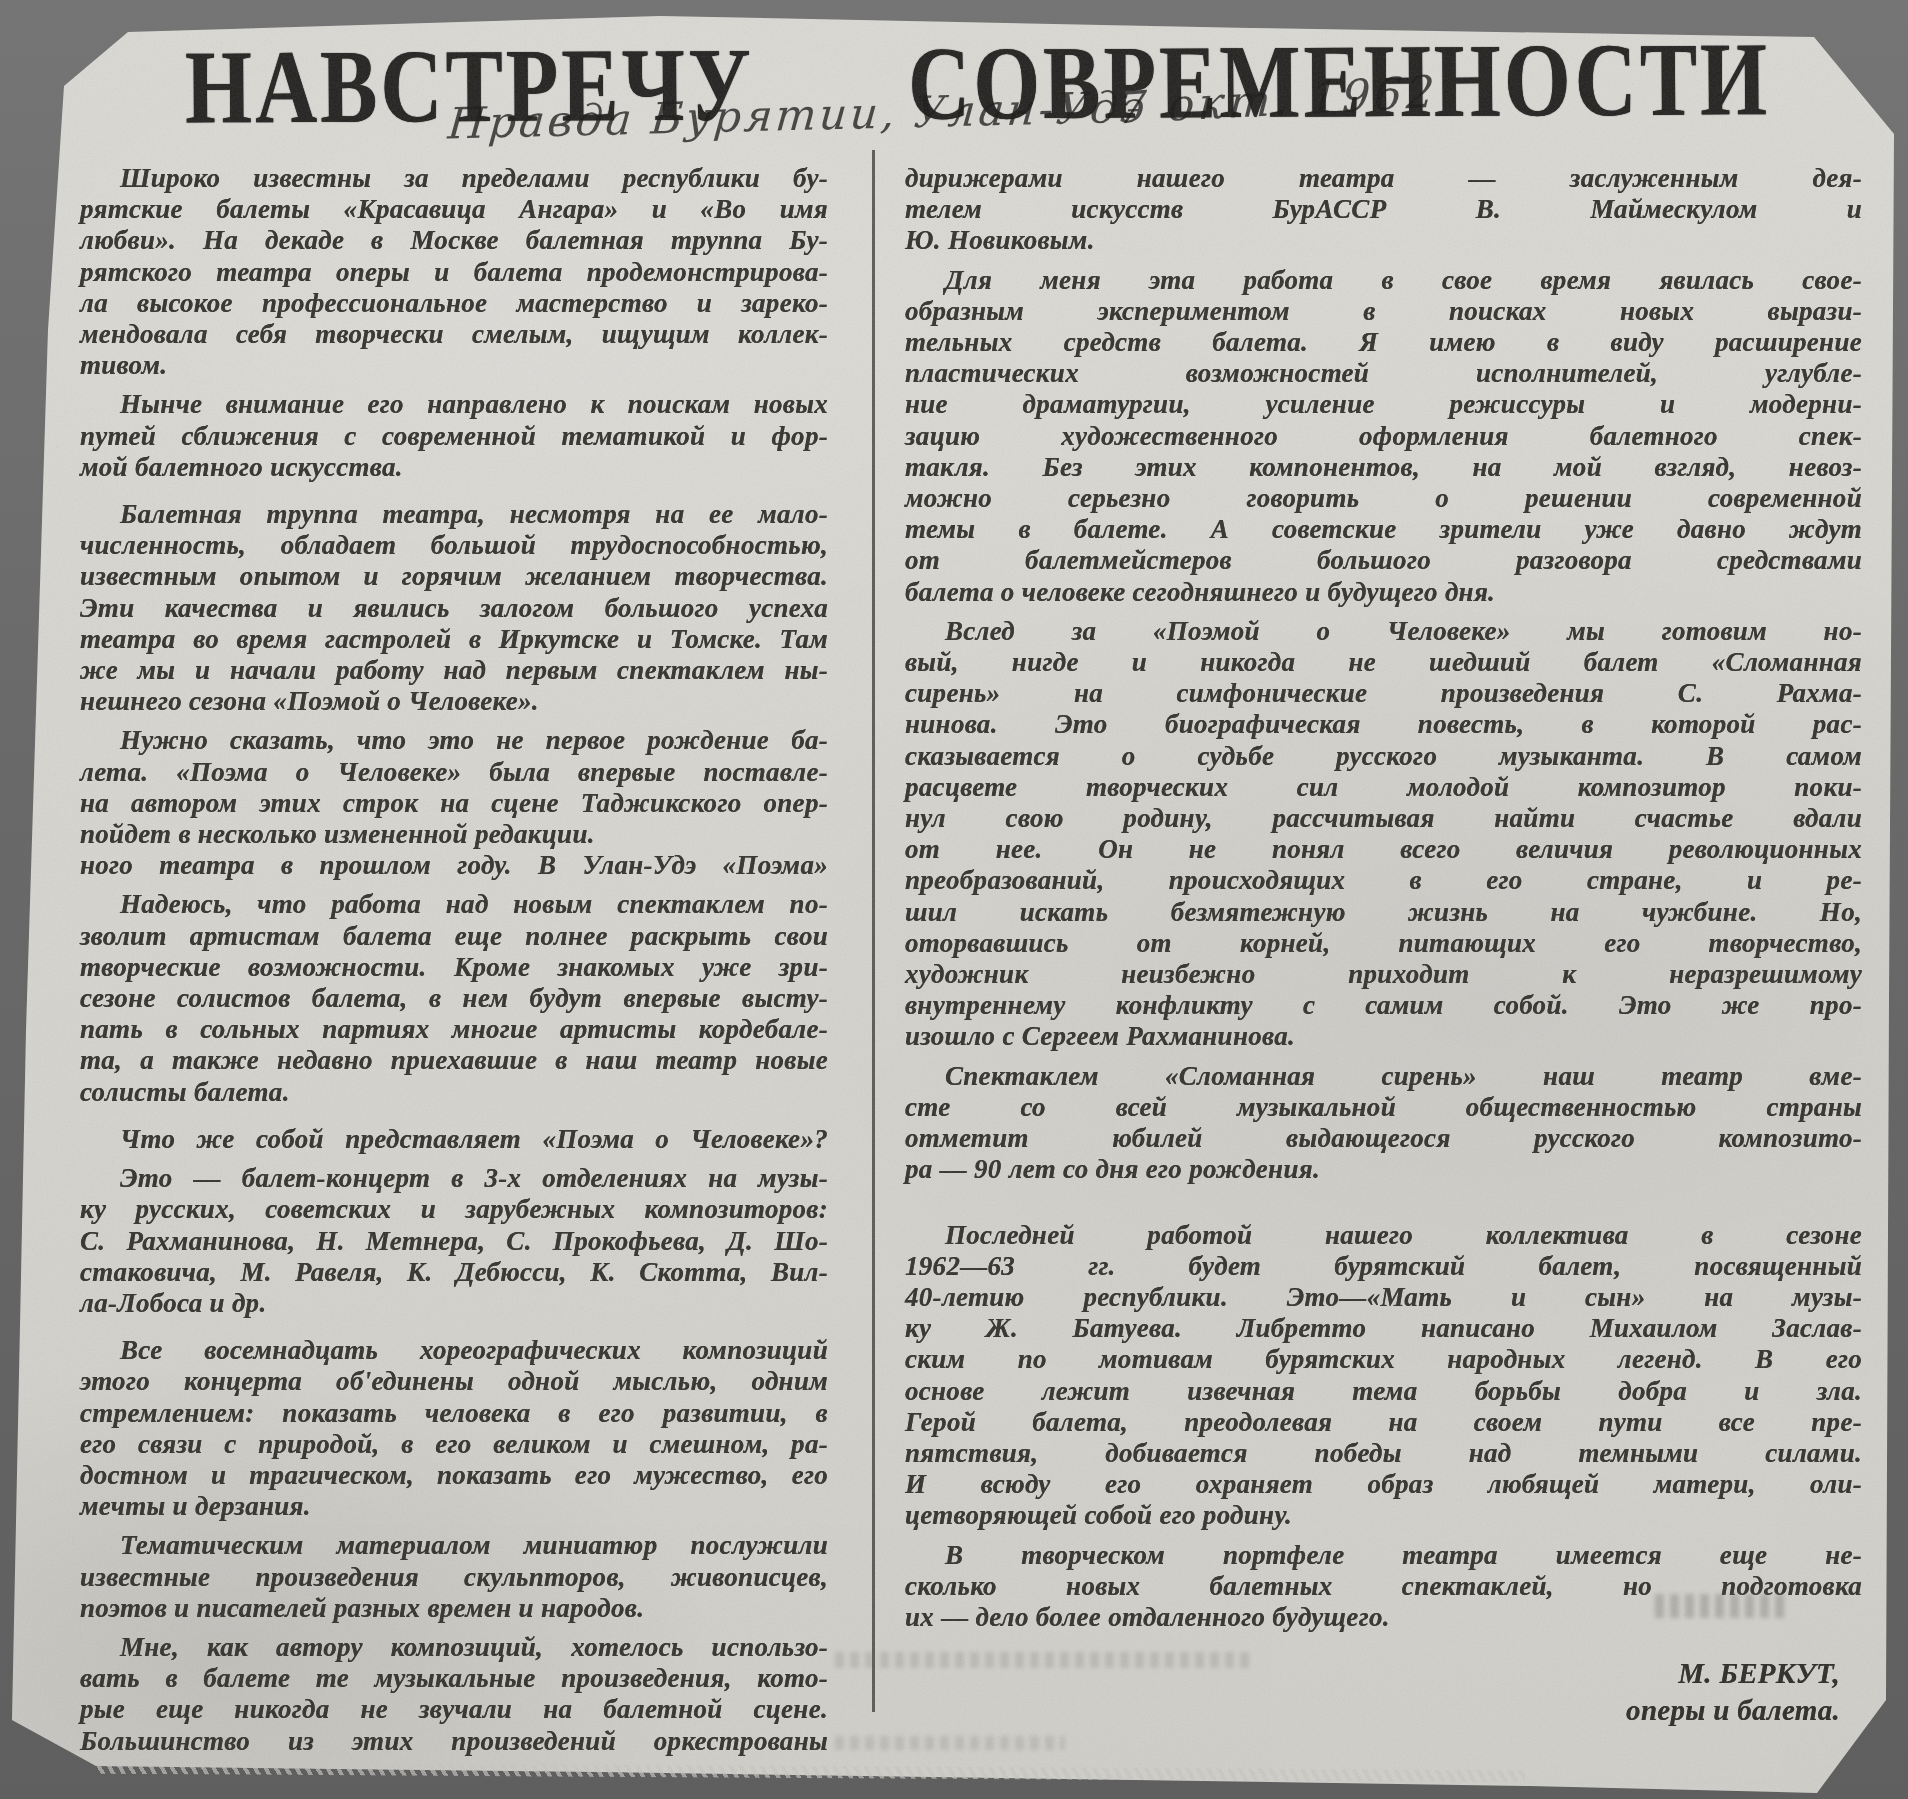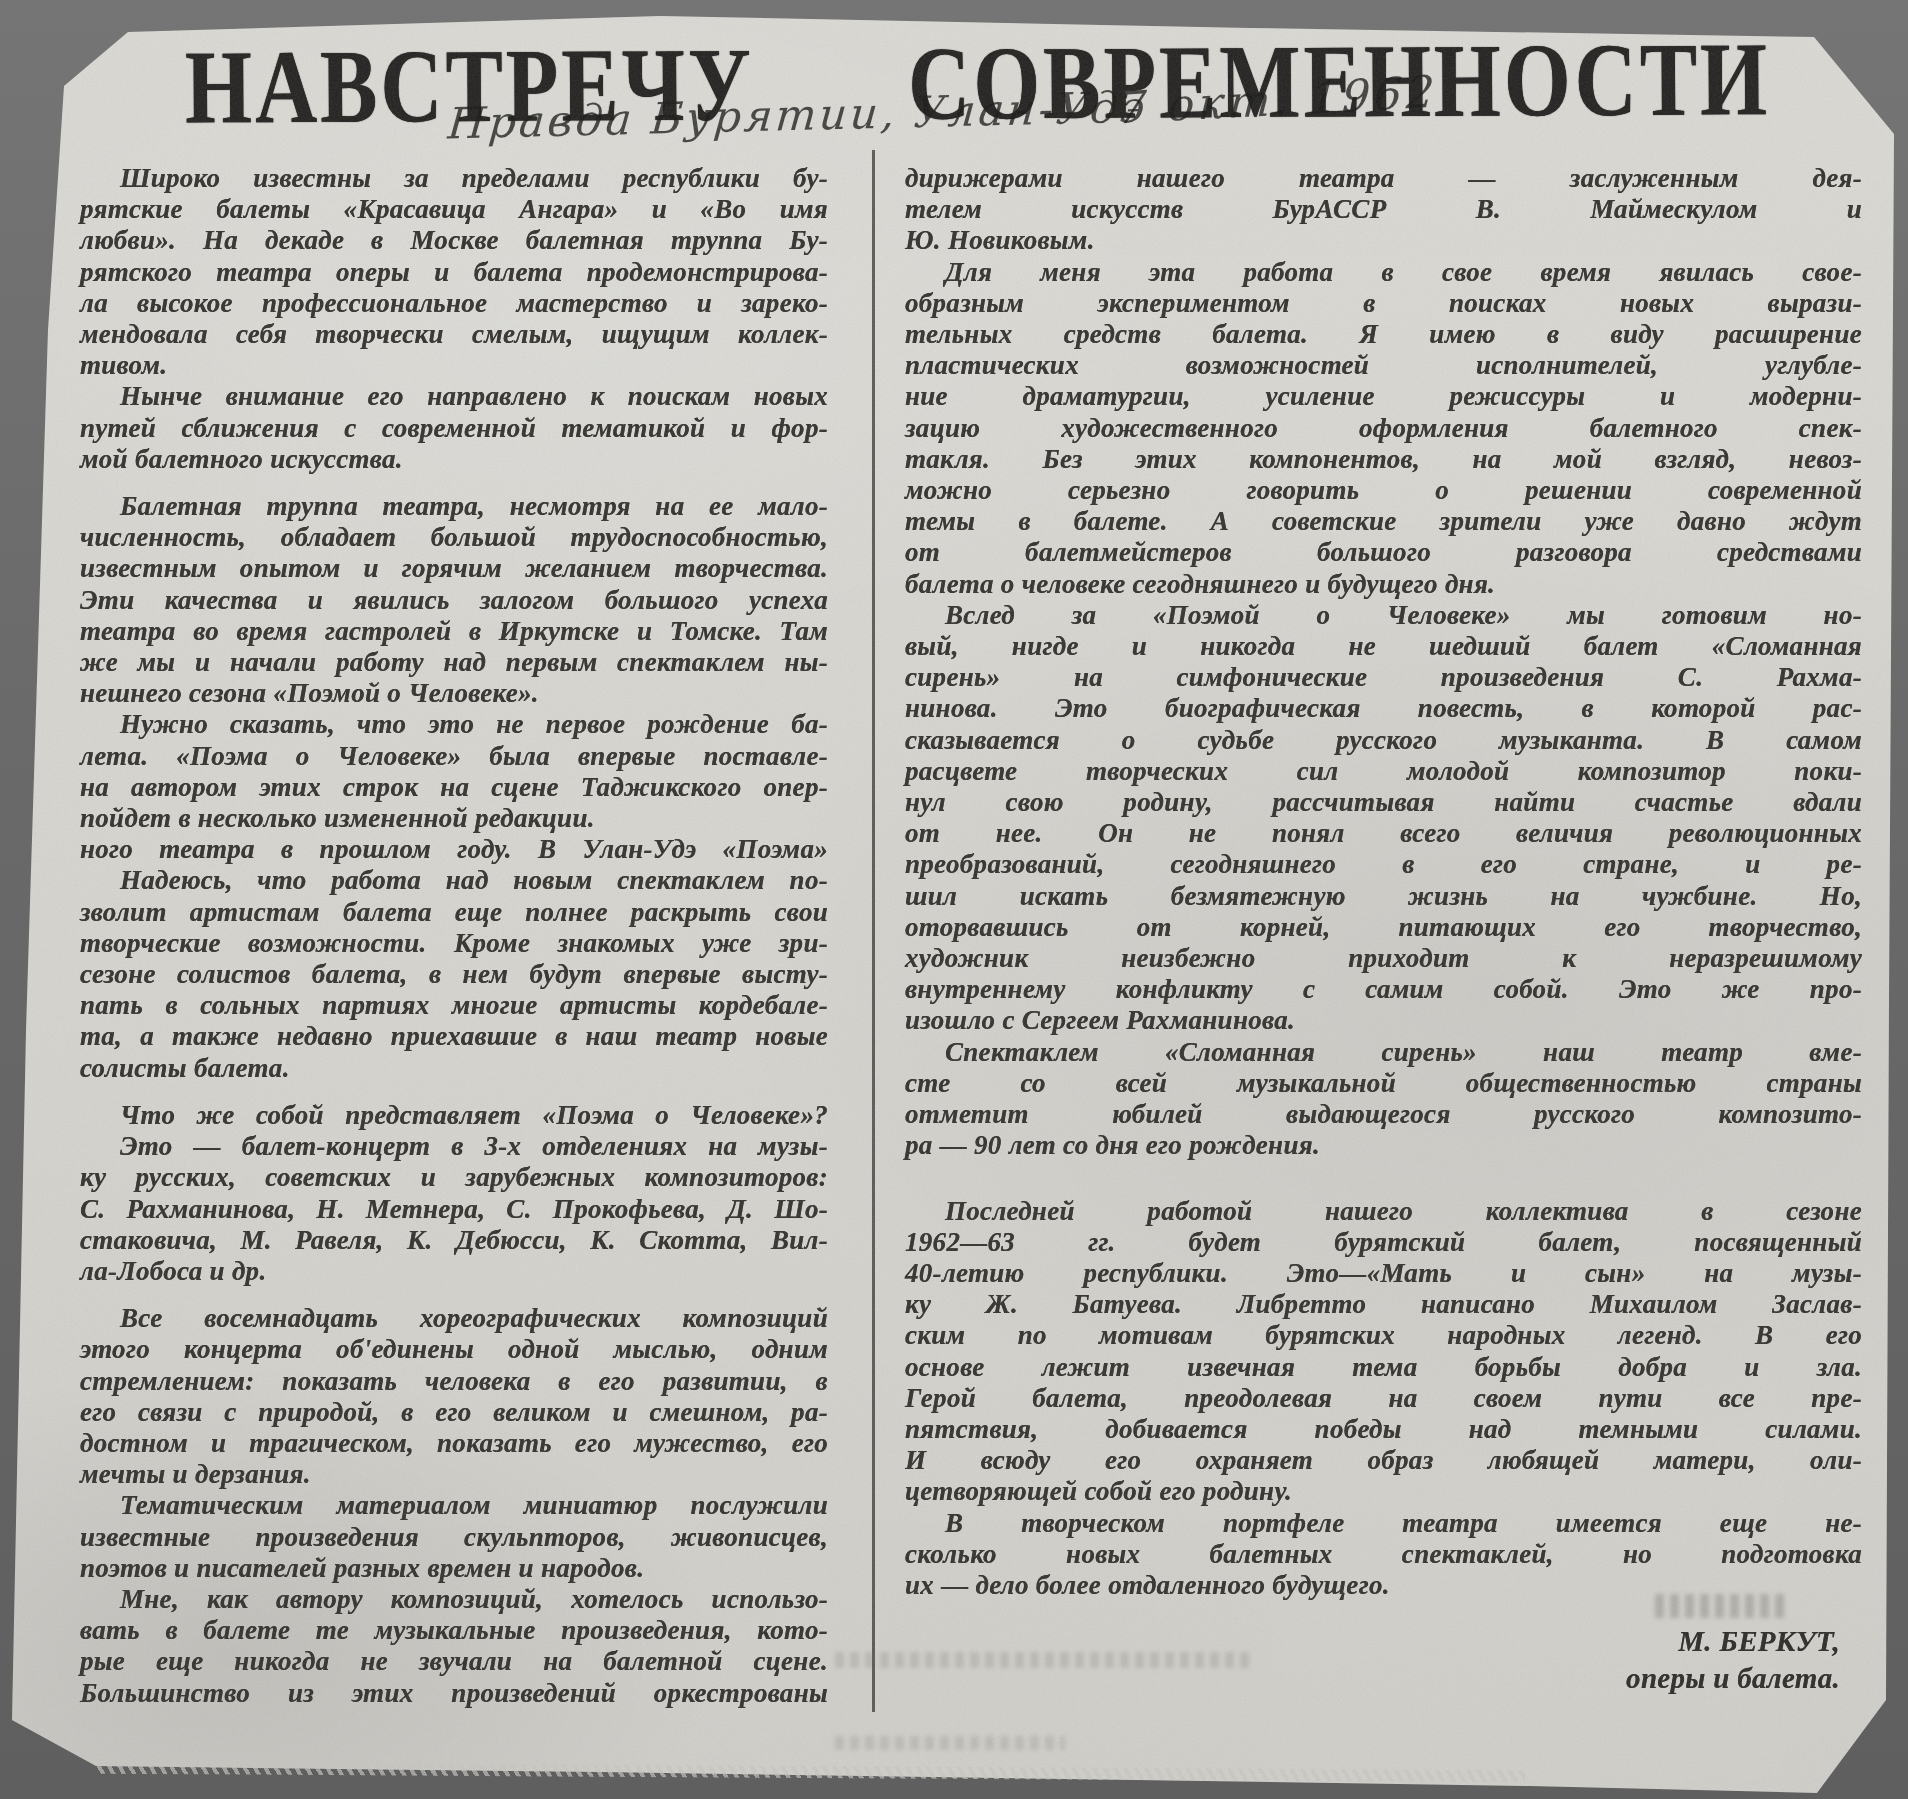--- a/index.html
+++ b/index.html
@@ -46,21 +46,21 @@
     background:#45443f;opacity:.85;
   }
   .col{
     position:absolute;top:163px;color:#34322e;
     font-size:27px;font-weight:bold;letter-spacing:.3px;
     text-shadow:0 0 .5px rgba(52,50,46,.8);
     font-style:italic;
   }
   .col1{left:80px;width:748px;}
   .col2{left:905px;width:957px;}
-  .para + .para{margin-top:0;}
+  .para + .para{margin-top:8px;}
   .para.s1{margin-top:16px;}
   .para.s2{margin-top:34px;}
   .line{
     line-height:31.2px;white-space:nowrap;
     text-align:justify;text-align-last:justify;text-justify:inter-word;
     white-space:normal;
   }
   .line.indent{text-indent:40px;}
   .line.last{text-align-last:left;}
   .signature{margin-top:22px;text-align:right;padding-right:22px;}
@@ -188,21 +188,21 @@
         </div>
         <div class="para">
           <div class="line indent">Вслед за «Поэмой о Человеке» мы готовим но-</div>
           <div class="line">вый, нигде и никогда не шедший балет «Сломанная</div>
           <div class="line">сирень» на симфонические произведения С. Рахма-</div>
           <div class="line">нинова. Это биографическая повесть, в которой рас-</div>
           <div class="line">сказывается о судьбе русского музыканта. В самом</div>
           <div class="line">расцвете творческих сил молодой композитор поки-</div>
           <div class="line">нул свою родину, рассчитывая найти счастье вдали</div>
           <div class="line">от нее. Он не понял всего величия революционных</div>
-          <div class="line">преобразований, сегодняшнего в его стране, и ре-</div>
+          <div class="line">преобразований, происходящих в его стране, и ре-</div>
           <div class="line">шил искать безмятежную жизнь на чужбине. Но,</div>
           <div class="line">оторвавшись от корней, питающих его творчество,</div>
           <div class="line">художник неизбежно приходит к неразрешимому</div>
           <div class="line">внутреннему конфликту с самим собой. Это же про-</div>
           <div class="line last">изошло с Сергеем Рахманинова.</div>
         </div>
         <div class="para">
           <div class="line indent">Спектаклем «Сломанная сирень» наш театр вме-</div>
           <div class="line">сте со всей музыкальной общественностью страны</div>
           <div class="line">отметит юбилей выдающегося русского композито-</div>

